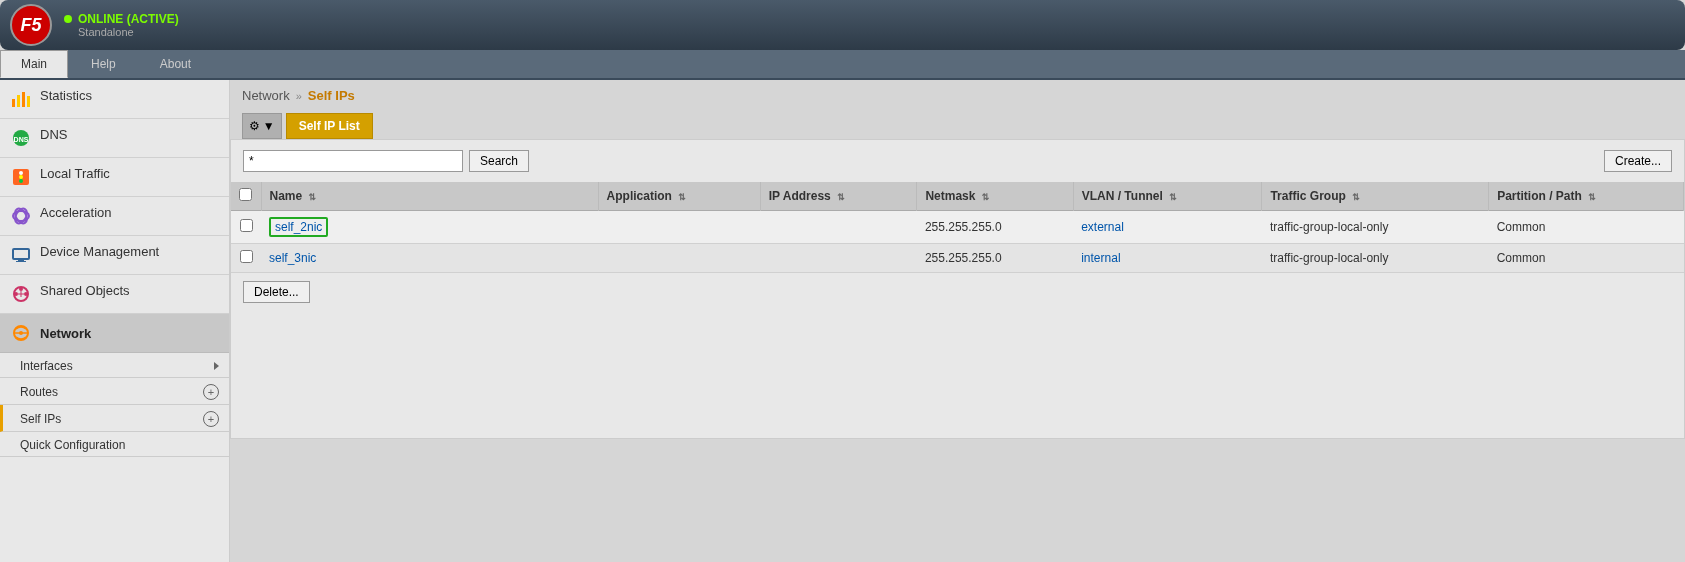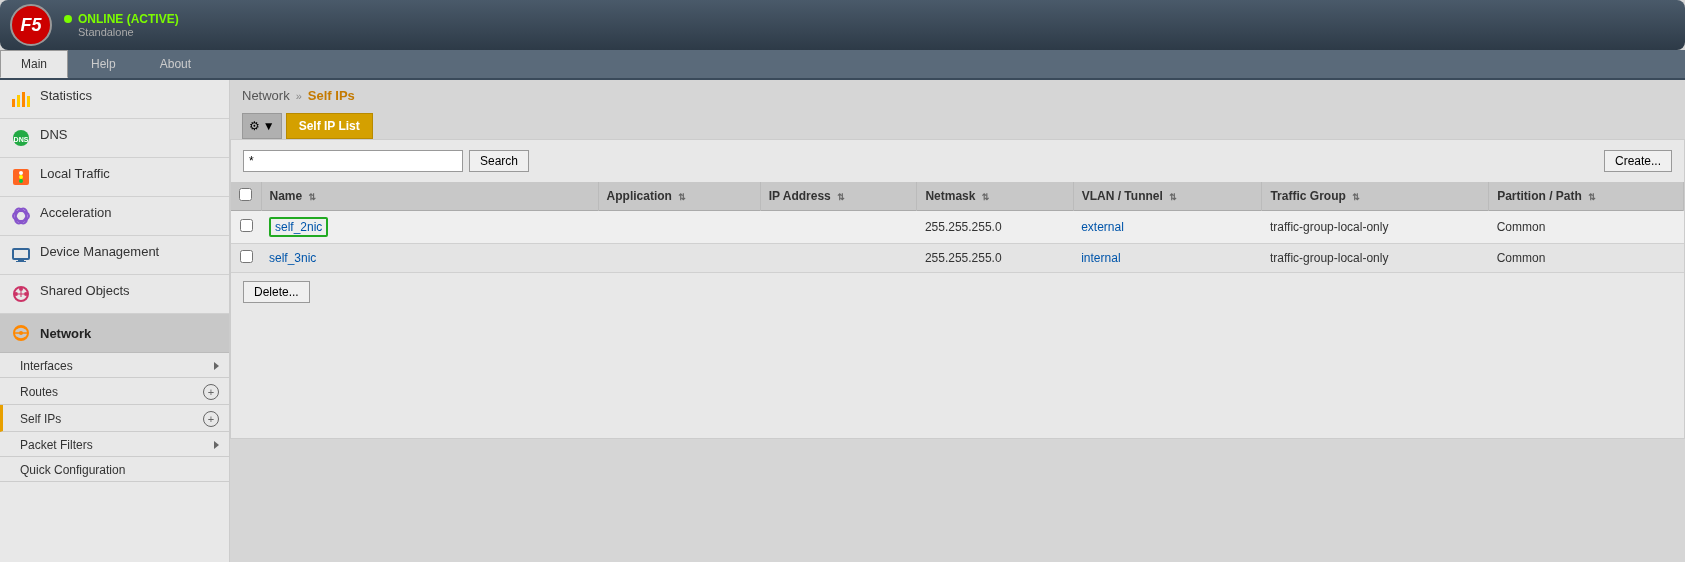--- a/index.html
+++ b/index.html
@@ -425,26 +425,20 @@
     <div class="network-sub-item">
       <span>Routes</span>
       <div class="sub-item-right">
         <div class="circle-plus">+</div>
       </div>
     </div>
     <div class="network-sub-item active">
       <span>Self IPs</span>
       <div class="sub-item-right">
         <div class="circle-plus">+</div>
-      </div>
-    </div>
-    <div class="network-sub-item">
-      <span>Packet Filters</span>
-      <div class="sub-item-right">
-        <span class="chevron-right"></span>
       </div>
     </div>
     <div class="network-sub-item">
       <span>Quick Configuration</span>
     </div>
   </div>
 
   <div id="content-area">
 
     <div id="breadcrumb-bar">

